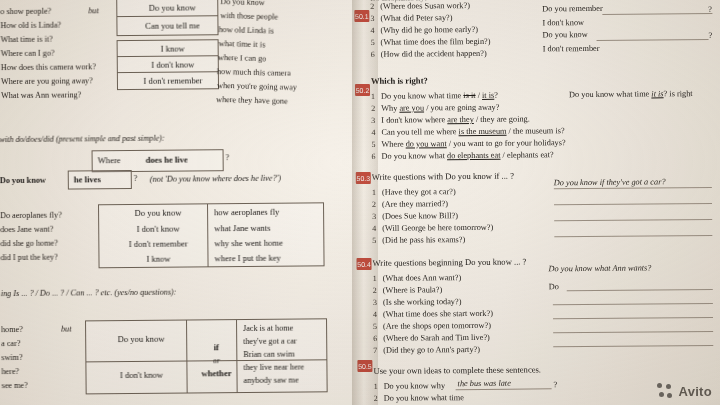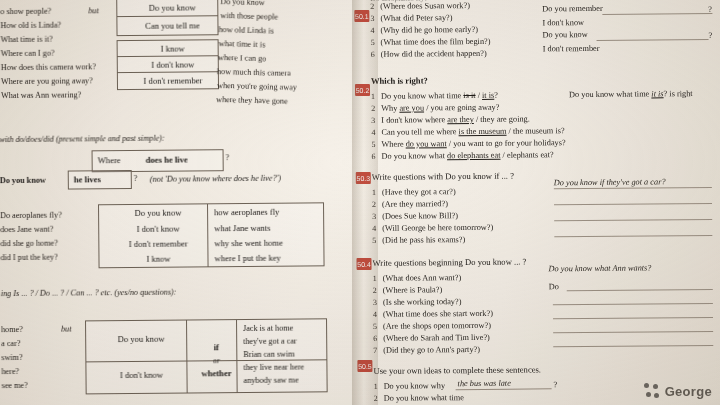--- a/index.html
+++ b/index.html
@@ -286,15 +286,15 @@
   <div class="gutter"></div>
   <div class="vignette"></div>
 
   <div class="wm">
     <span class="dots">
         <i></i>
         <i></i>
         <i></i>
         <i></i>
       </span>
-    <span class="txt">George</span>
+    <span class="txt">Avito</span>
   </div>
 </div>
 
 </body></html>

